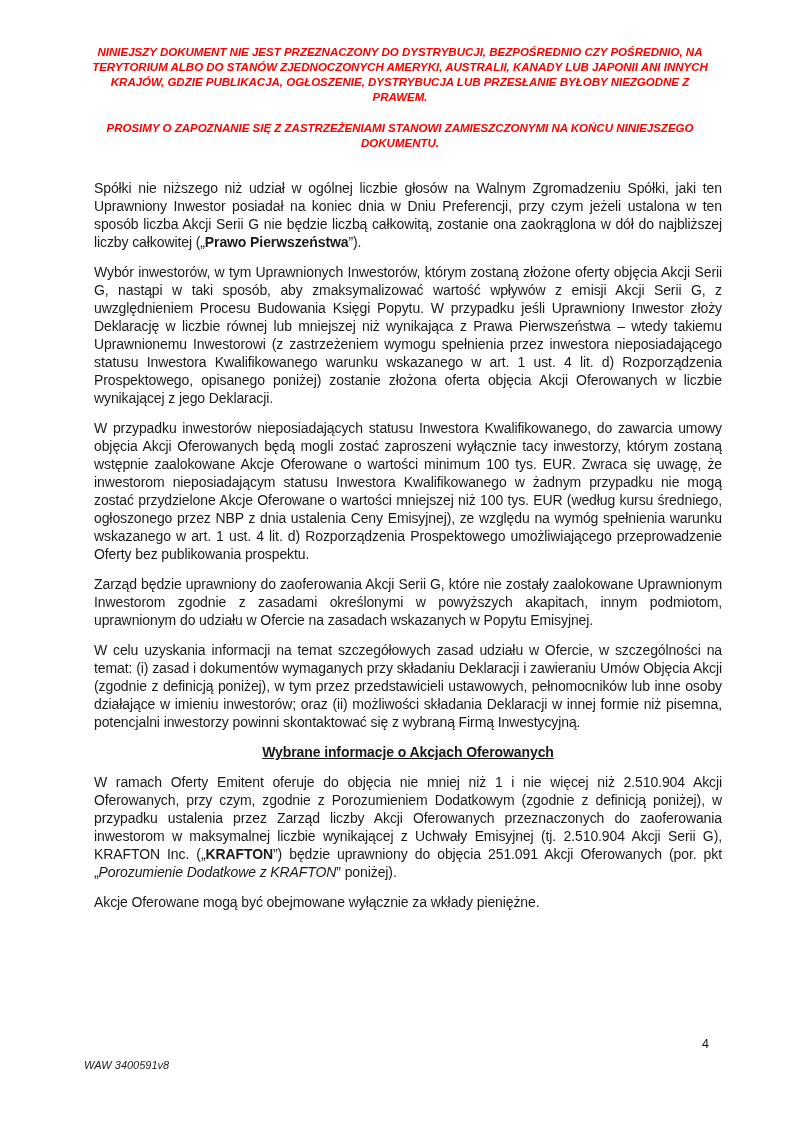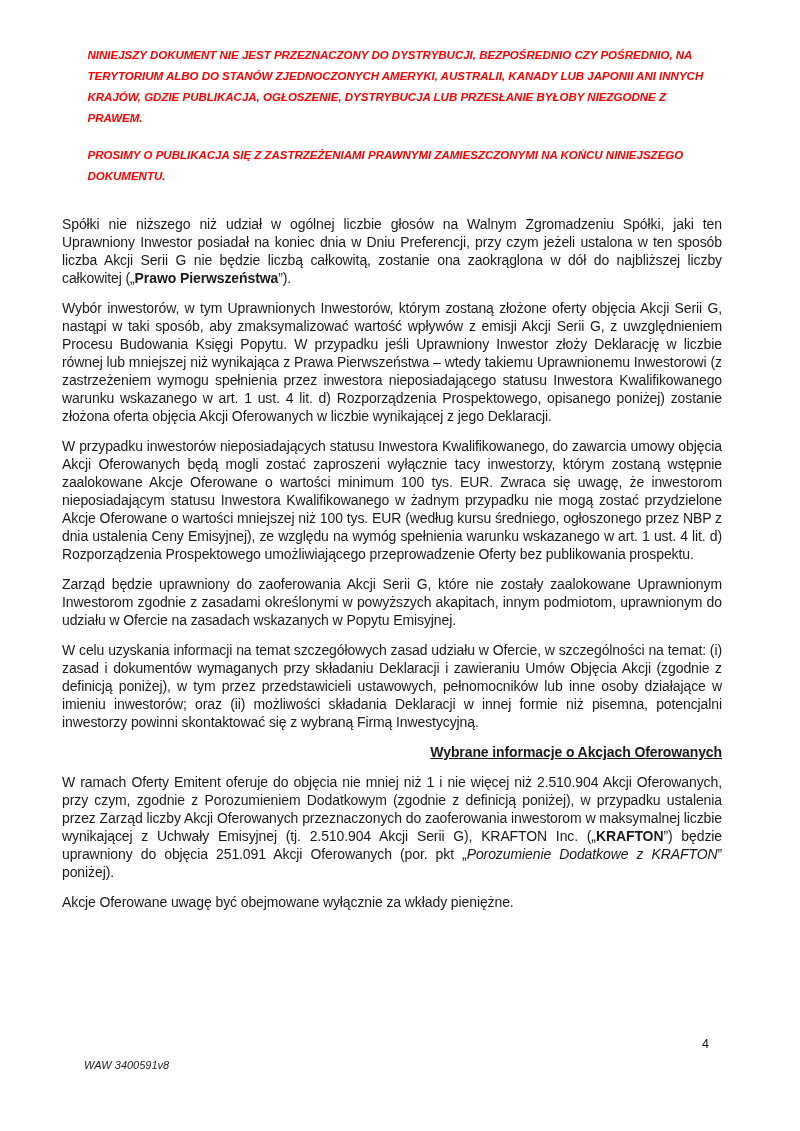--- a/index.html
+++ b/index.html
@@ -10,40 +10,41 @@
     box-sizing: border-box;
     background: #ffffff;
     color: #1a1a1a;
     font-family: "Liberation Sans", sans-serif;
     overflow: hidden;
     padding-top: 45px;
   }
   .disclaimer {
     width: 625px;
     margin: 0 auto;
-    text-align: left;
+    text-align: center;
     font-style: italic;
     font-weight: bold;
     font-size: 11.5px;
-    line-height: 21px;
+    line-height: 15px;
   }
   .disclaimer p { margin: 0 0 16px 0; }
   .content {
     padding: 12px 78px 0 62px;
     text-align: justify;
     font-size: 14px;
     line-height: 18px;
     letter-spacing: -0.1px;
+    margin-left: 32px;
   }
   .content p { margin: 0 0 12px 0; }
   .heading {
     font-size: 14px;
     font-weight: bold;
     text-decoration: underline;
-    text-align: right;
+    text-align: center;
     margin: 2px 0 12px 0;
   }
   .bold { font-weight: bold; }
   .italic { font-style: italic; }
   .page-number {
     position: absolute;
     top: 1037px;
     right: 91px;
     font-size: 12.5px;
     color: #111;
@@ -57,30 +58,30 @@
     color: #222;
   }
 </style>
 </head>
 <body>
 
 <div class="page">
 
   <header class="disclaimer" style="color: rgb(255, 0, 0);">
     <p>NINIEJSZY DOKUMENT NIE JEST PRZEZNACZONY DO DYSTRYBUCJI, BEZPOŚREDNIO CZY POŚREDNIO, NA TERYTORIUM ALBO DO STANÓW ZJEDNOCZONYCH AMERYKI, AUSTRALII, KANADY LUB JAPONII ANI INNYCH KRAJÓW, GDZIE PUBLIKACJA, OGŁOSZENIE, DYSTRYBUCJA LUB PRZESŁANIE BYŁOBY NIEZGODNE Z PRAWEM.</p>
-    <p>PROSIMY O PUBLIKACJA SIĘ Z ZASTRZEŻENIAMI PRAWNYMI ZAMIESZCZONYMI NA KOŃCU NINIEJSZEGO DOKUMENTU.</p>
+    <p>PROSIMY O ZAPOZNANIE SIĘ Z ZASTRZEŻENIAMI STANOWI ZAMIESZCZONYMI NA KOŃCU NINIEJSZEGO DOKUMENTU.</p>
   </header>
 
   <main class="content">
     <p><span>Spółki nie niższego niż udział w ogólnej liczbie głosów na Walnym Zgromadzeniu Spółki, jaki ten Uprawniony Inwestor posiadał na koniec dnia w Dniu Preferencji, przy czym jeżeli ustalona w ten sposób liczba Akcji Serii G nie będzie liczbą całkowitą, zostanie ona zaokrąglona w dół do najbliższej liczby całkowitej („</span><span class="bold">Prawo Pierwszeństwa</span><span>”).</span></p>
     <p><span>Wybór inwestorów, w tym Uprawnionych Inwestorów, którym zostaną złożone oferty objęcia Akcji Serii G, nastąpi w taki sposób, aby zmaksymalizować wartość wpływów z emisji Akcji Serii G, z uwzględnieniem Procesu Budowania Księgi Popytu. W przypadku jeśli Uprawniony Inwestor złoży Deklarację w liczbie równej lub mniejszej niż wynikająca z Prawa Pierwszeństwa – wtedy takiemu Uprawnionemu Inwestorowi (z zastrzeżeniem wymogu spełnienia przez inwestora nieposiadającego statusu Inwestora Kwalifikowanego warunku wskazanego w art. 1 ust. 4 lit. d) Rozporządzenia Prospektowego, opisanego poniżej) zostanie złożona oferta objęcia Akcji Oferowanych w liczbie wynikającej z jego Deklaracji.</span></p>
     <p><span>W przypadku inwestorów nieposiadających statusu Inwestora Kwalifikowanego, do zawarcia umowy objęcia Akcji Oferowanych będą mogli zostać zaproszeni wyłącznie tacy inwestorzy, którym zostaną wstępnie zaalokowane Akcje Oferowane o wartości minimum 100 tys. EUR. Zwraca się uwagę, że inwestorom nieposiadającym statusu Inwestora Kwalifikowanego w żadnym przypadku nie mogą zostać przydzielone Akcje Oferowane o wartości mniejszej niż 100 tys. EUR (według kursu średniego, ogłoszonego przez NBP z dnia ustalenia Ceny Emisyjnej), ze względu na wymóg spełnienia warunku wskazanego w art. 1 ust. 4 lit. d) Rozporządzenia Prospektowego umożliwiającego przeprowadzenie Oferty bez publikowania prospektu.</span></p>
     <p><span>Zarząd będzie uprawniony do zaoferowania Akcji Serii G, które nie zostały zaalokowane Uprawnionym Inwestorom zgodnie z zasadami określonymi w powyższych akapitach, innym podmiotom, uprawnionym do udziału w Ofercie na zasadach wskazanych w Popytu Emisyjnej.</span></p>
     <p><span>W celu uzyskania informacji na temat szczegółowych zasad udziału w Ofercie, w szczególności na temat: (i) zasad i dokumentów wymaganych przy składaniu Deklaracji i zawieraniu Umów Objęcia Akcji (zgodnie z definicją poniżej), w tym przez przedstawicieli ustawowych, pełnomocników lub inne osoby działające w imieniu inwestorów; oraz (ii) możliwości składania Deklaracji w innej formie niż pisemna, potencjalni inwestorzy powinni skontaktować się z wybraną Firmą Inwestycyjną.</span></p>
     <h2 class="heading">Wybrane informacje o Akcjach Oferowanych</h2>
     <p><span>W ramach Oferty Emitent oferuje do objęcia nie mniej niż 1 i nie więcej niż 2.510.904 Akcji Oferowanych, przy czym, zgodnie z Porozumieniem Dodatkowym (zgodnie z definicją poniżej), w przypadku ustalenia przez Zarząd liczby Akcji Oferowanych przeznaczonych do zaoferowania inwestorom w maksymalnej liczbie wynikającej z Uchwały Emisyjnej (tj. 2.510.904 Akcji Serii G), KRAFTON Inc. („</span><span class="bold">KRAFTON</span><span>”) będzie uprawniony do objęcia 251.091 Akcji Oferowanych (por. pkt „</span><span class="italic">Porozumienie Dodatkowe z KRAFTON</span><span>” poniżej).</span></p>
-    <p><span>Akcje Oferowane uwagę być obejmowane wyłącznie za wkłady pieniężne.</span></p>
+    <p><span>Akcje Oferowane mogą być obejmowane wyłącznie za wkłady pieniężne.</span></p>
   </main>
 
   <div class="page-number">4</div>
   <div class="doc-id">WAW 3400591v8</div>
 
 </div>
 
 </body></html>

